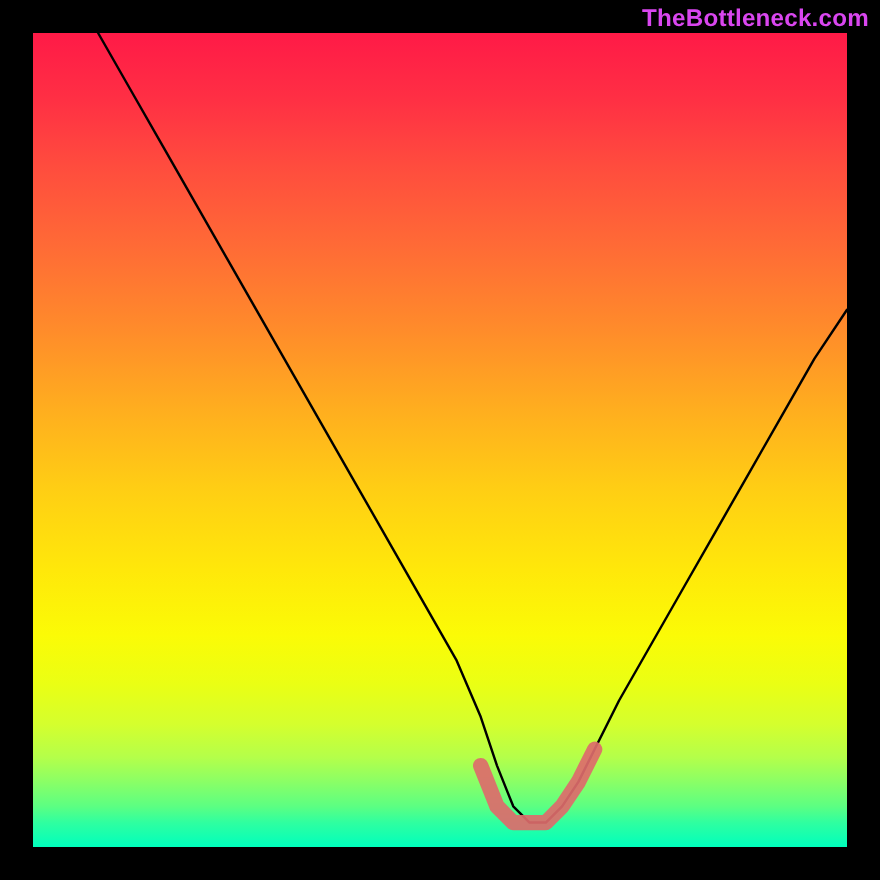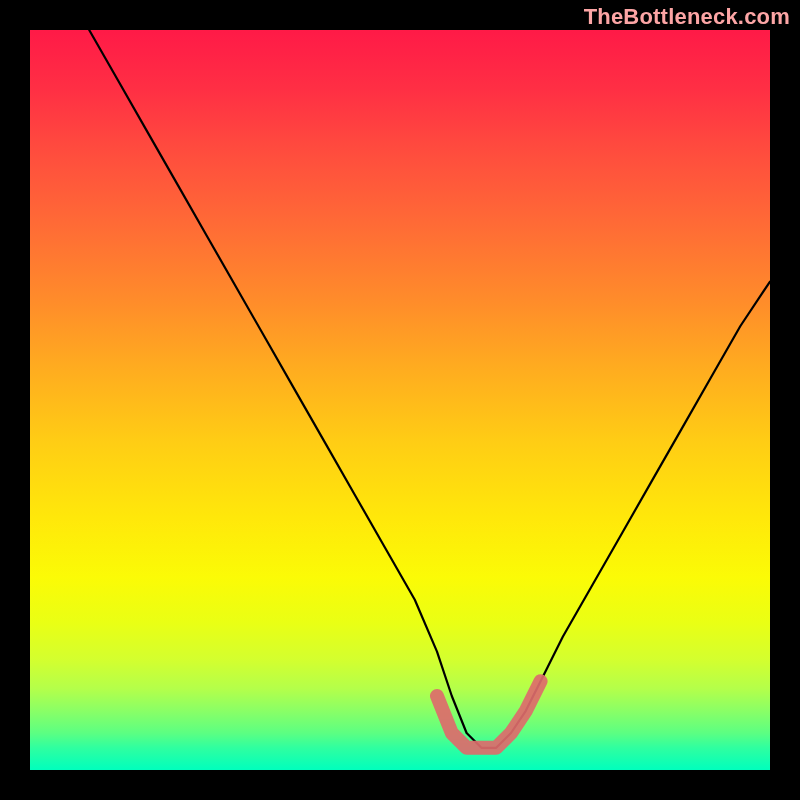--- a/index.html
+++ b/index.html
@@ -43,21 +43,21 @@
       #00ffbd 100%
     );
   }
   .watermark {
     position: absolute;
     top: 4px;
     right: 10px;
     font-family: Arial, Helvetica, sans-serif;
     font-size: 22px;
     font-weight: 600;
-    color: #fca5a5;
+    color: #d946ef;
     letter-spacing: 0.2px;
   }
   svg.curve {
     position: absolute;
     left: 0;
     top: 0;
     width: 740px;
     height: 740px;
     overflow: visible;
   }

